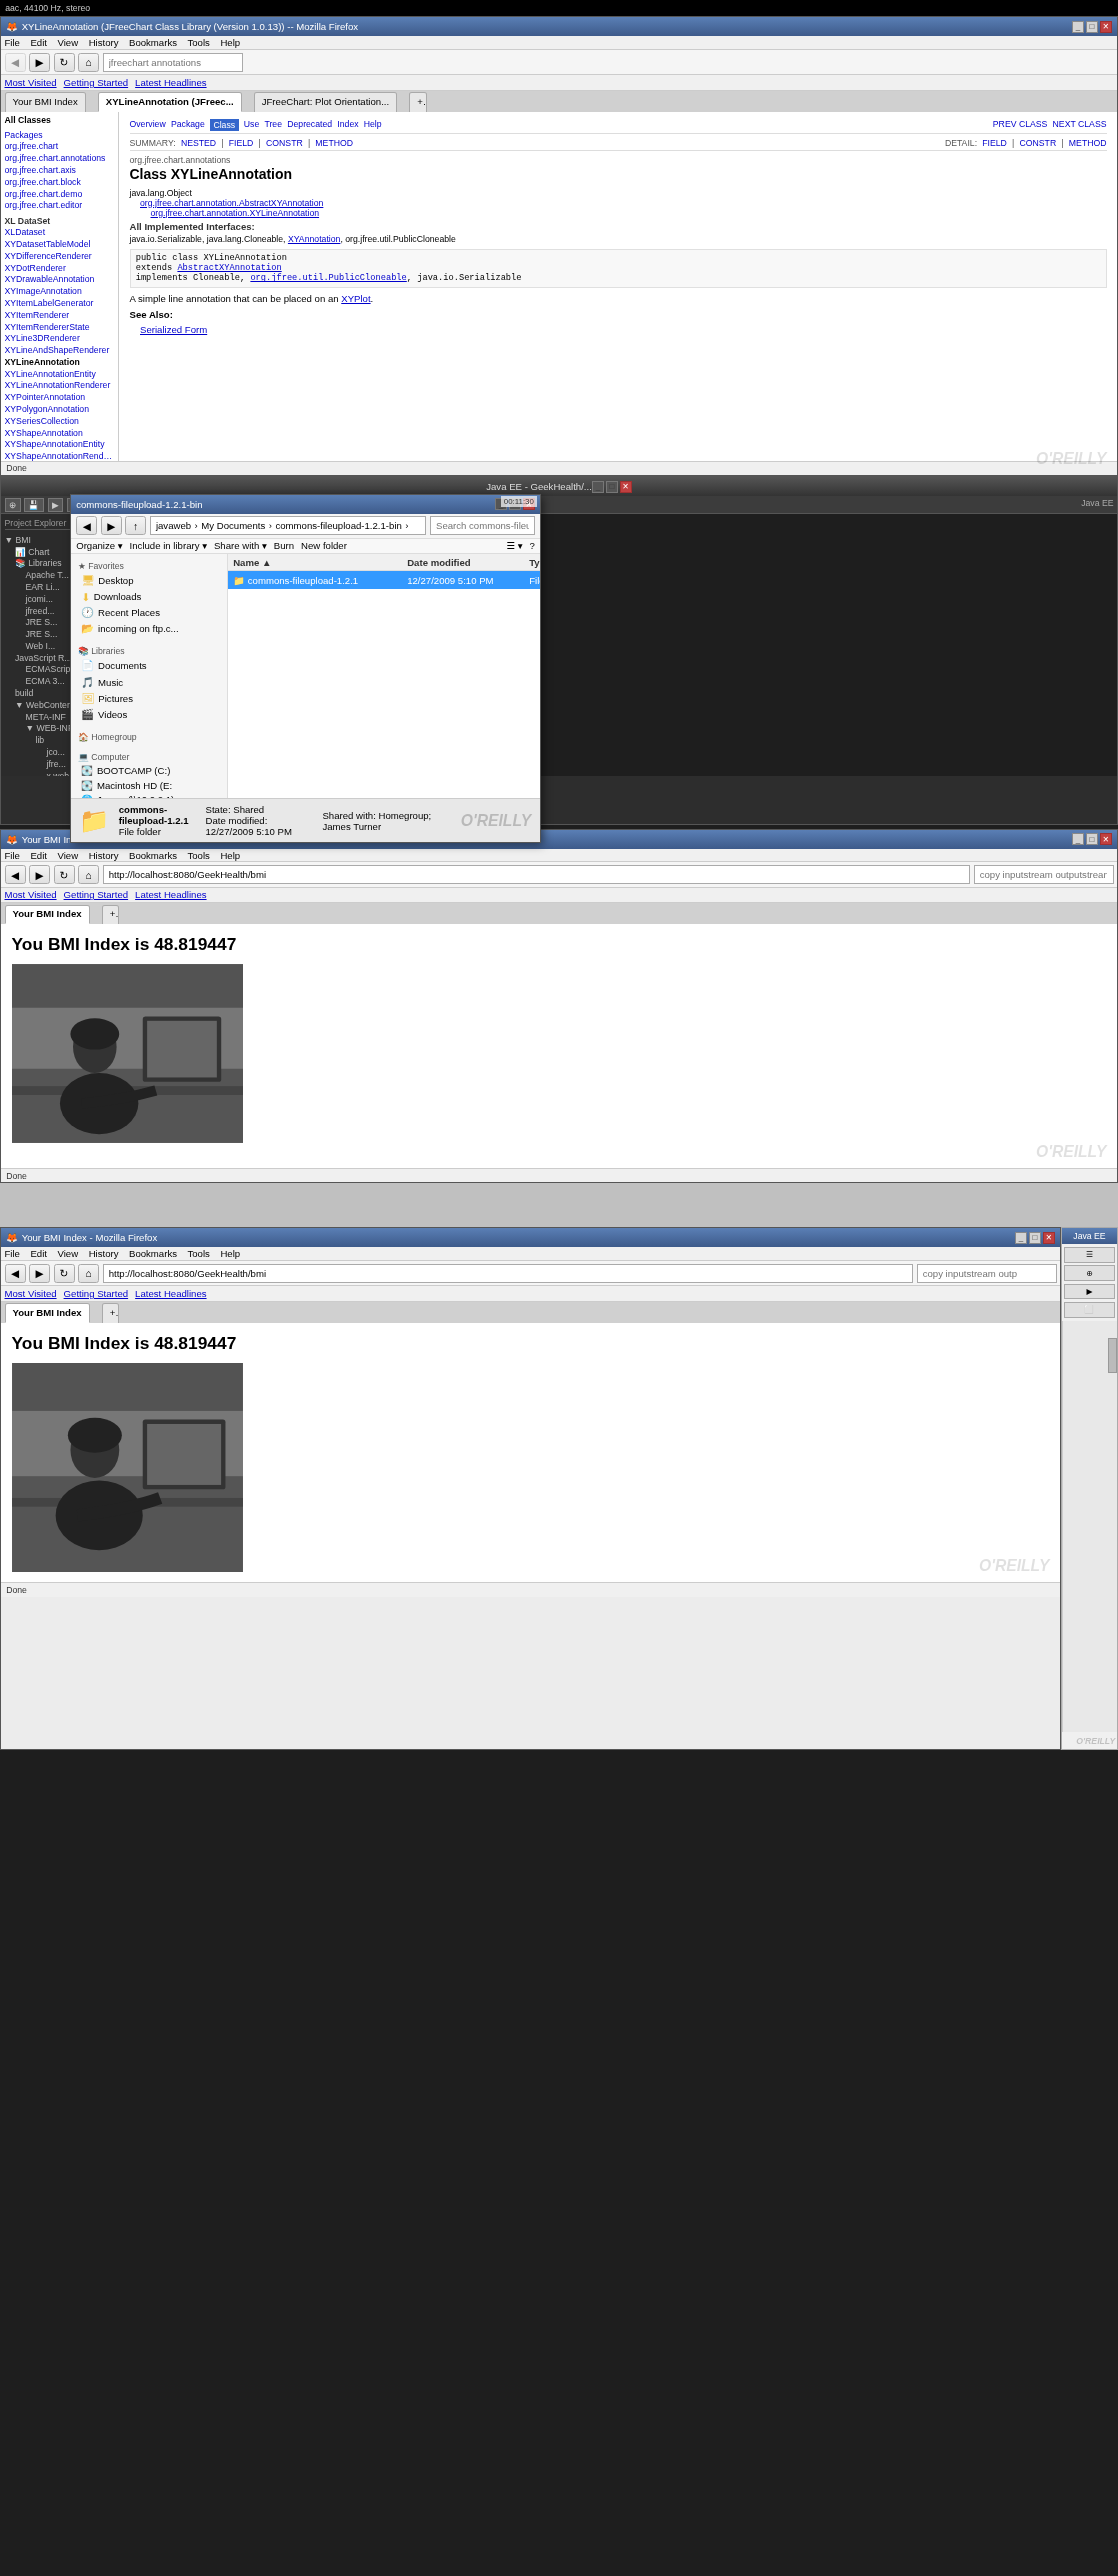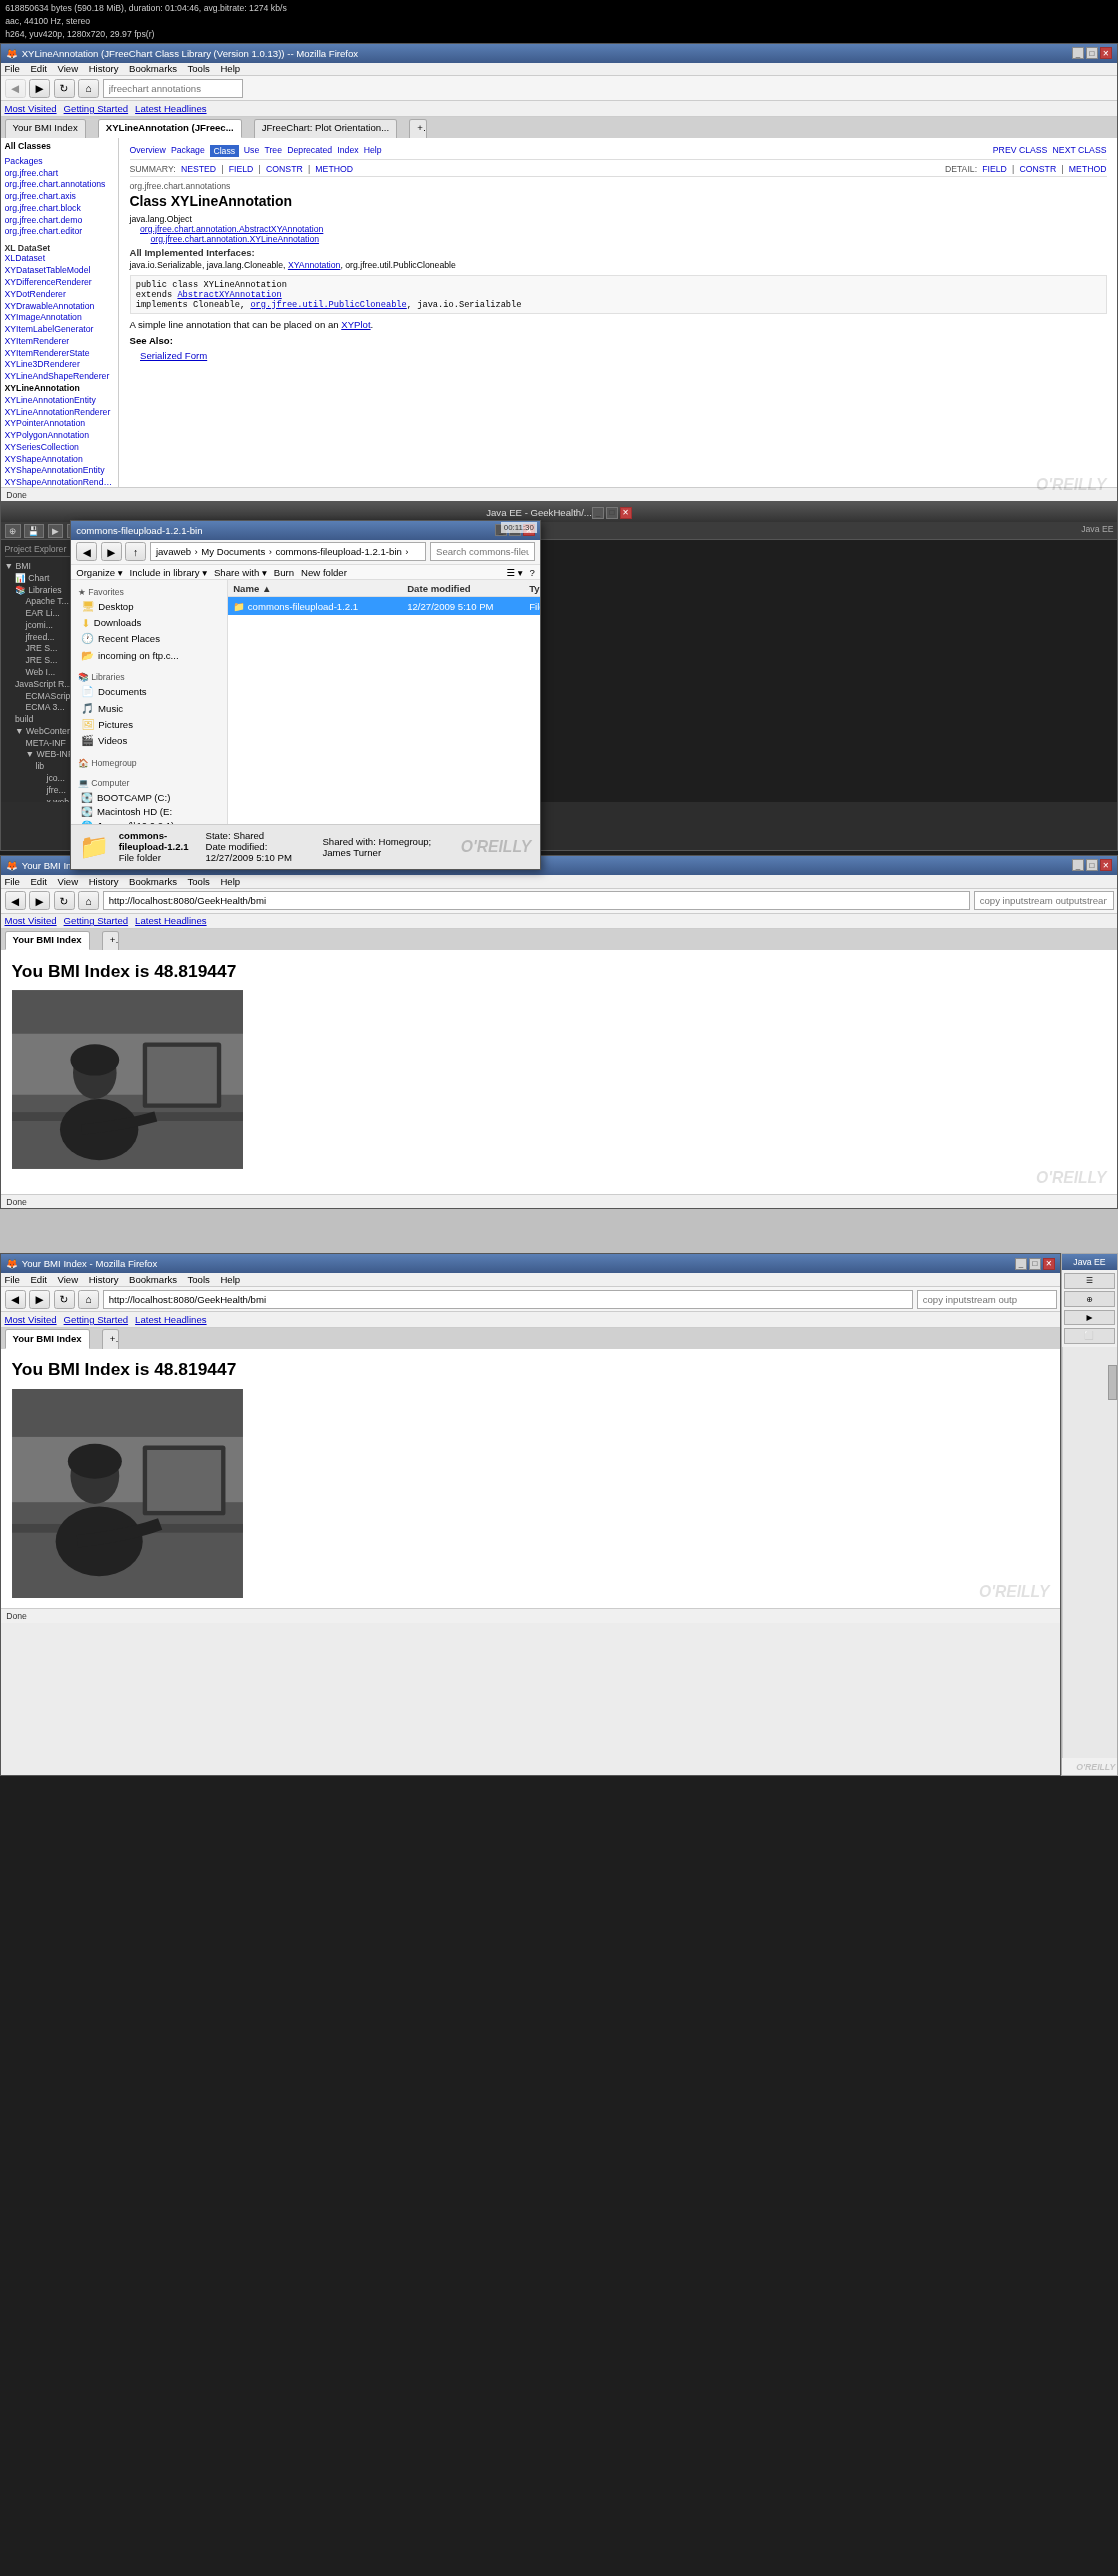--- a/index.html
+++ b/index.html
@@ -477,23 +477,21 @@
       color: #000;
       padding: 3.5px 7px;
       text-align: left;
       font-size: 9.6px;
     }
   </style>
 </head>
 <body>
 
 <div class="video-info-bar">
-  <div>618850634 bytes (590.18 MiB), duration: 01:04:46, avg.bitrate: 1274 kb/s</div>
   <div>aac, 44100 Hz, stereo</div>
-  <div>h264, yuv420p, 1280x720, 29.97 fps(r)</div>
 </div>
 
 <div class="browser-window" style="position:relative;">
 
   <div class="window-titlebar">
     <div class="window-titlebar-left">
       <span>🦊</span>
       <span>XYLineAnnotation (JFreeChart Class Library (Version 1.0.13)) -- Mozilla Firefox</span>
     </div>
     <div class="win-btn-group">

